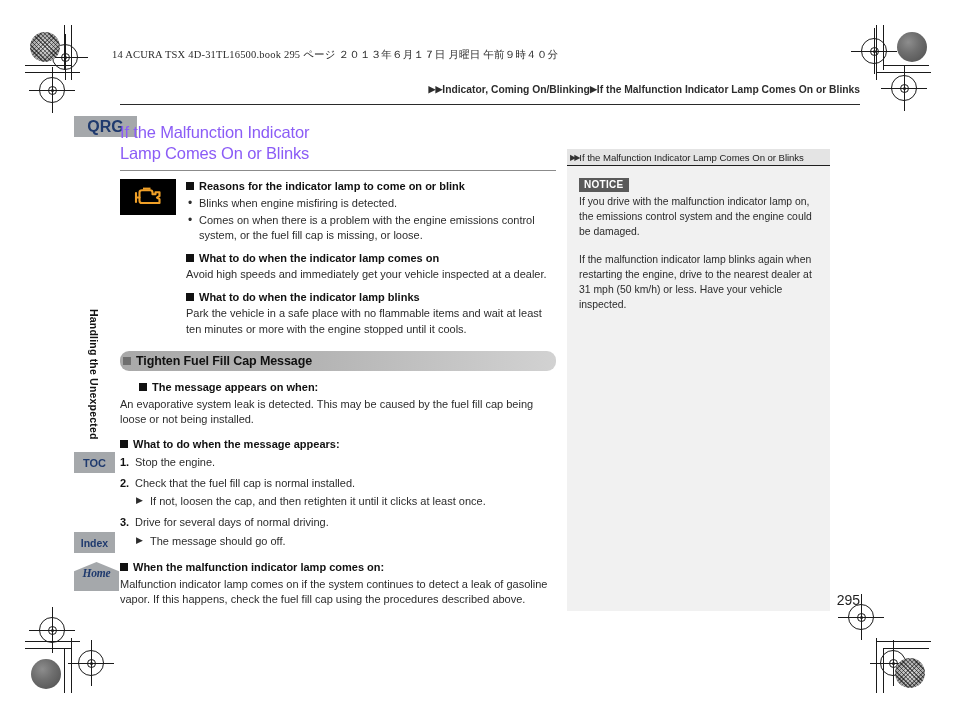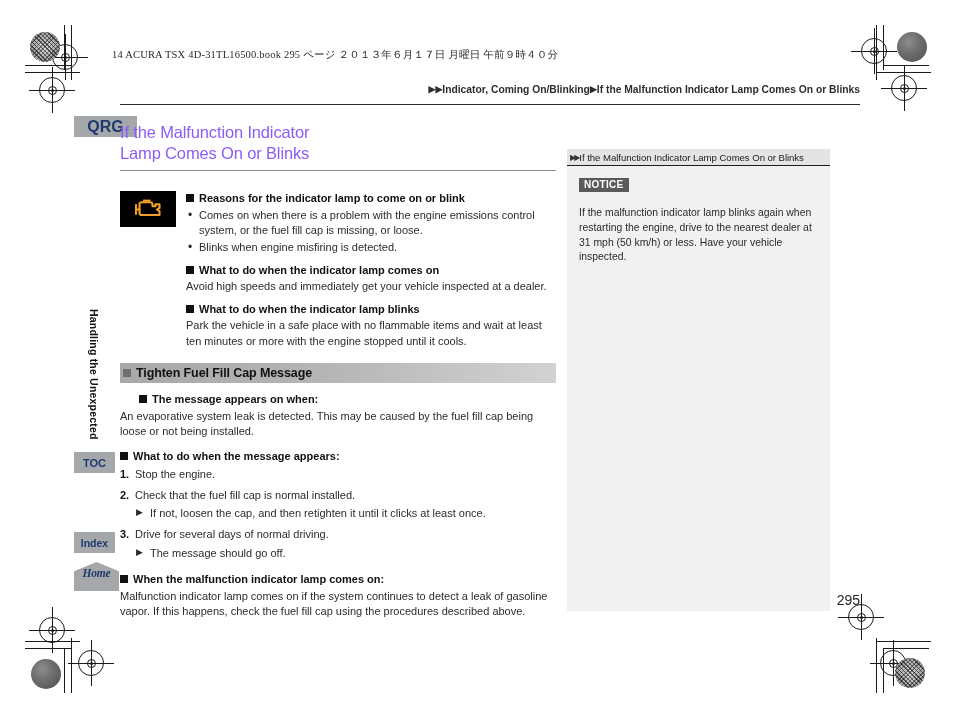--- a/index.html
+++ b/index.html
@@ -165,21 +165,21 @@
   .rule-title {
     margin-top: 6px;
     height: 1px;
     background: #8b8b8b;
   }
 
   
   .lamp-block {
     display: flex;
     gap: 10px;
-    margin-top: 20px;
+    margin-top: 8px;
   }
   .lamp-icon {
     flex: 0 0 auto;
     width: 56px; height: 36px;
     background: #000;
     display: flex; align-items: center; justify-content: center;
   }
   .lamp-body { flex: 1 1 auto; }
 
   
@@ -225,20 +225,21 @@
   }
 
   
   .sec-bar {
     margin-top: 14px;
     height: 20px;
     background: linear-gradient(to right, #a9a9a9 0%, #b4b4b4 45%, #c6c6c6 78%, #d2d2d2 100%);
     display: flex;
     align-items: center;
     padding-left: 3px;
+    border-radius: 9px;
   }
   .sec-bar .lbl {
     font-size: 12.5px;
     font-weight: bold;
     color: #111;
     letter-spacing: -.1px;
   }
 
   
   .step {
@@ -409,22 +410,22 @@
                      L21.5 8.3 L24.5 8.3 L24.5 6.2 L28.5 6.2
                      L28.5 10.0 L26.0 11.6 L28.5 13.2 L28.5 17.0
                      L11 17.0 Q8.5 17.0 8.5 14.7 Z"></path>
           </g>
           <rect x="12" y="1.6" width="7.5" height="2.1" fill="#f0a028"></rect>
         </svg>
       </div>
       <div class="lamp-body">
         <div class="h-sq"><span class="sq"></span><span>Reasons for the indicator lamp to come on or blink</span></div>
         <ul class="dots">
+          <li>Blinks when engine misfiring is detected.</li>
           <li>Comes on when there is a problem with the engine emissions control system, or the fuel fill cap is missing, or loose.</li>
-          <li>Blinks when engine misfiring is detected.</li>
         </ul>
         <div class="h-sq"><span class="sq"></span><span>What to do when the indicator lamp comes on</span></div>
         <p class="body">Avoid high speeds and immediately get your vehicle inspected at a dealer.</p>
         <div class="h-sq"><span class="sq"></span><span>What to do when the indicator lamp blinks</span></div>
         <p class="body">Park the vehicle in a safe place with no flammable items and wait at least ten minutes or more with the engine stopped until it cools.</p>
       </div>
     </div>
 
     <div class="sec-bar">
       <span class="sq sq-gray"></span>
@@ -463,18 +464,19 @@
     <p class="body">Malfunction indicator lamp comes on if the system continues to detect a leak of gasoline vapor. If this happens, check the fuel fill cap using the procedures described above.</p>
   </div>
 
   <div class="col-right">
     <div class="side-head">
       <span class="dchev">▶▶</span>
       <span class="txt">If the Malfunction Indicator Lamp Comes On or Blinks</span>
     </div>
     <div class="side-body">
       <span class="notice-badge">NOTICE</span>
+      <p class="notice-txt">If you drive with the malfunction indicator lamp on, the emissions control system and the engine could be damaged.</p>
       <p class="notice-txt gap">If the malfunction indicator lamp blinks again when restarting the engine, drive to the nearest dealer at 31 mph (50 km/h) or less. Have your vehicle inspected.</p>
     </div>
   </div>
 
   <div class="pageno">295</div>
 </div>
 
 </body></html>

